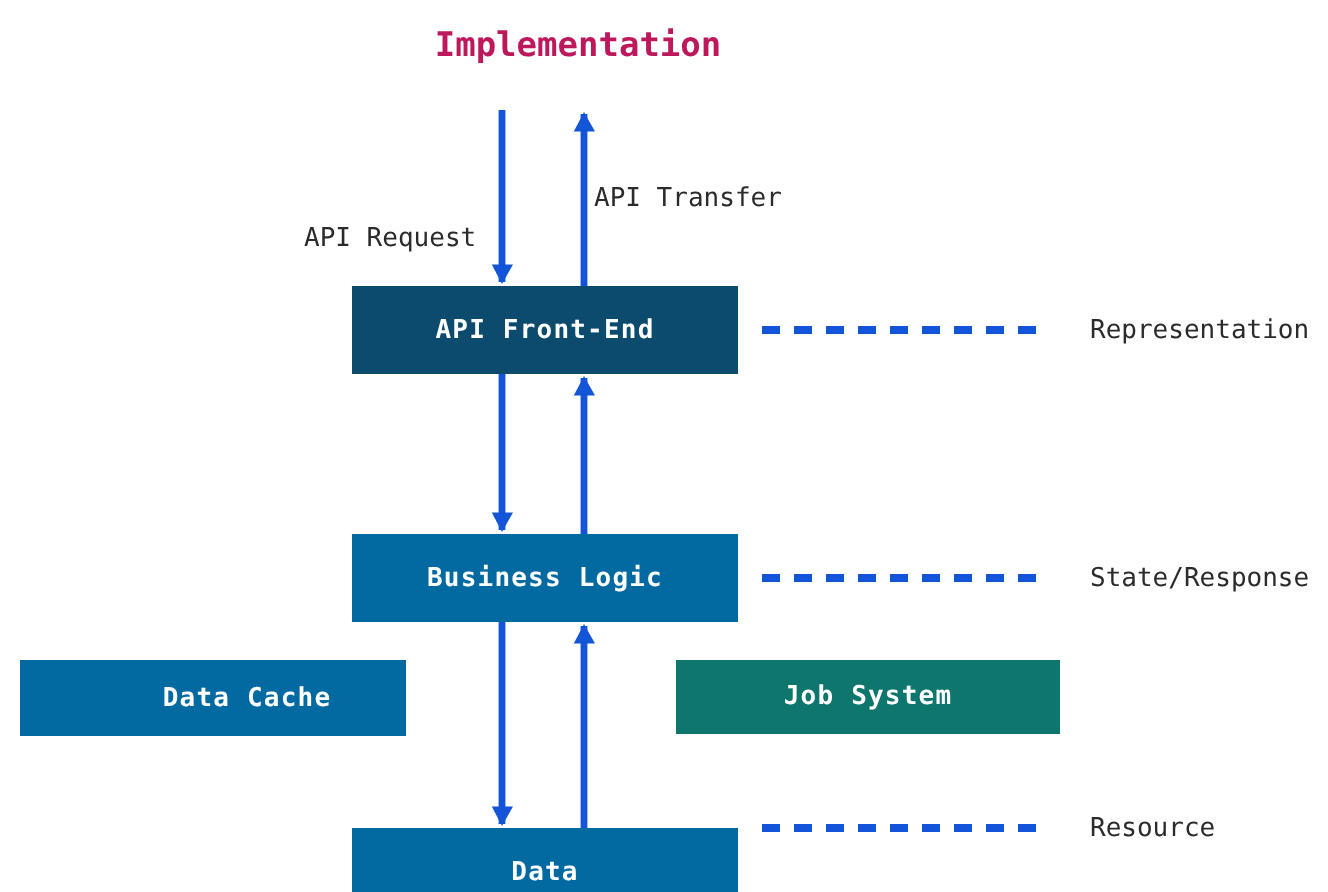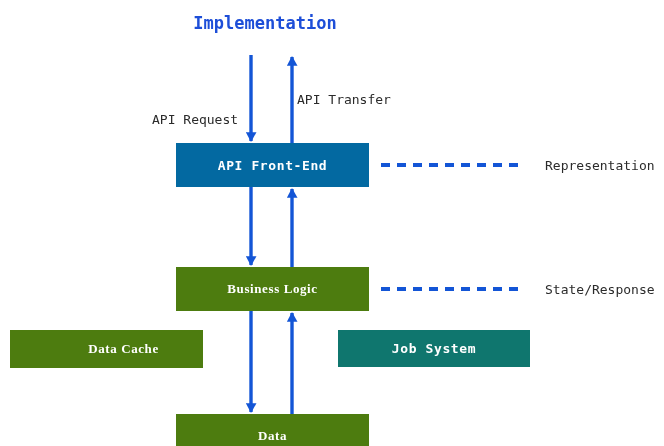--- a/index.html
+++ b/index.html
@@ -19,42 +19,43 @@
   
   .diagram-title {
     position: absolute;
     left: 0;
     top: 13px;
     width: 530px;
     text-align: center;
     font-family: "DejaVu Sans Mono", "Liberation Mono", monospace;
     font-size: 17px;
     font-weight: bold;
-    color: #1d4ed8;
+    color: #be185d;
     letter-spacing: 0px;
     white-space: nowrap;
+    padding-left: 24px;
   }
 
   
   .node {
     position: absolute;
     display: flex;
     align-items: center;
     justify-content: center;
     box-sizing: border-box;
     font-family: "DejaVu Sans Mono", "Liberation Mono", monospace;
     font-size: 13px;
     font-weight: bold;
     color: #ffffff;
     letter-spacing: 0.6px;
     white-space: nowrap;
     user-select: none;
   }
-  .node-cyan   { background: #0369a1; }
-  .node-peach  { background: #4d7c0f; font-family: Liberation Serif, serif; }
+  .node-cyan   { background: #0c4a6e; }
+  .node-peach  { background: #0369a1; }
   .node-gray   { background: #0f766e; }
 
   .node-api-front-end { left: 176px; top: 143px; width: 193px; height: 44px; }
   .node-api-cache     { left: 10px;  top: 203px; width: 193px; height: 38px; }
   .node-business      { left: 176px; top: 267px; width: 193px; height: 44px; }
   .node-data-cache    { left: 10px;  top: 330px; width: 193px; height: 38px; padding-left: 34px; }
   .node-job-system    { left: 338px; top: 330px; width: 192px; height: 37px; }
   .node-data          { left: 176px; top: 414px; width: 193px; height: 44px; }
 
   
@@ -170,14 +171,18 @@
   <div class="layer-row layer-row-representation">
     <div class="dash-line"></div>
     <div class="layer-label">Representation</div>
   </div>
 
   <div class="layer-row layer-row-state">
     <div class="dash-line"></div>
     <div class="layer-label">State/Response</div>
   </div>
 
+  <div class="layer-row layer-row-resource">
+    <div class="dash-line"></div>
+    <div class="layer-label">Resource</div>
+  </div>
 
 </div>
 
 </body></html>

